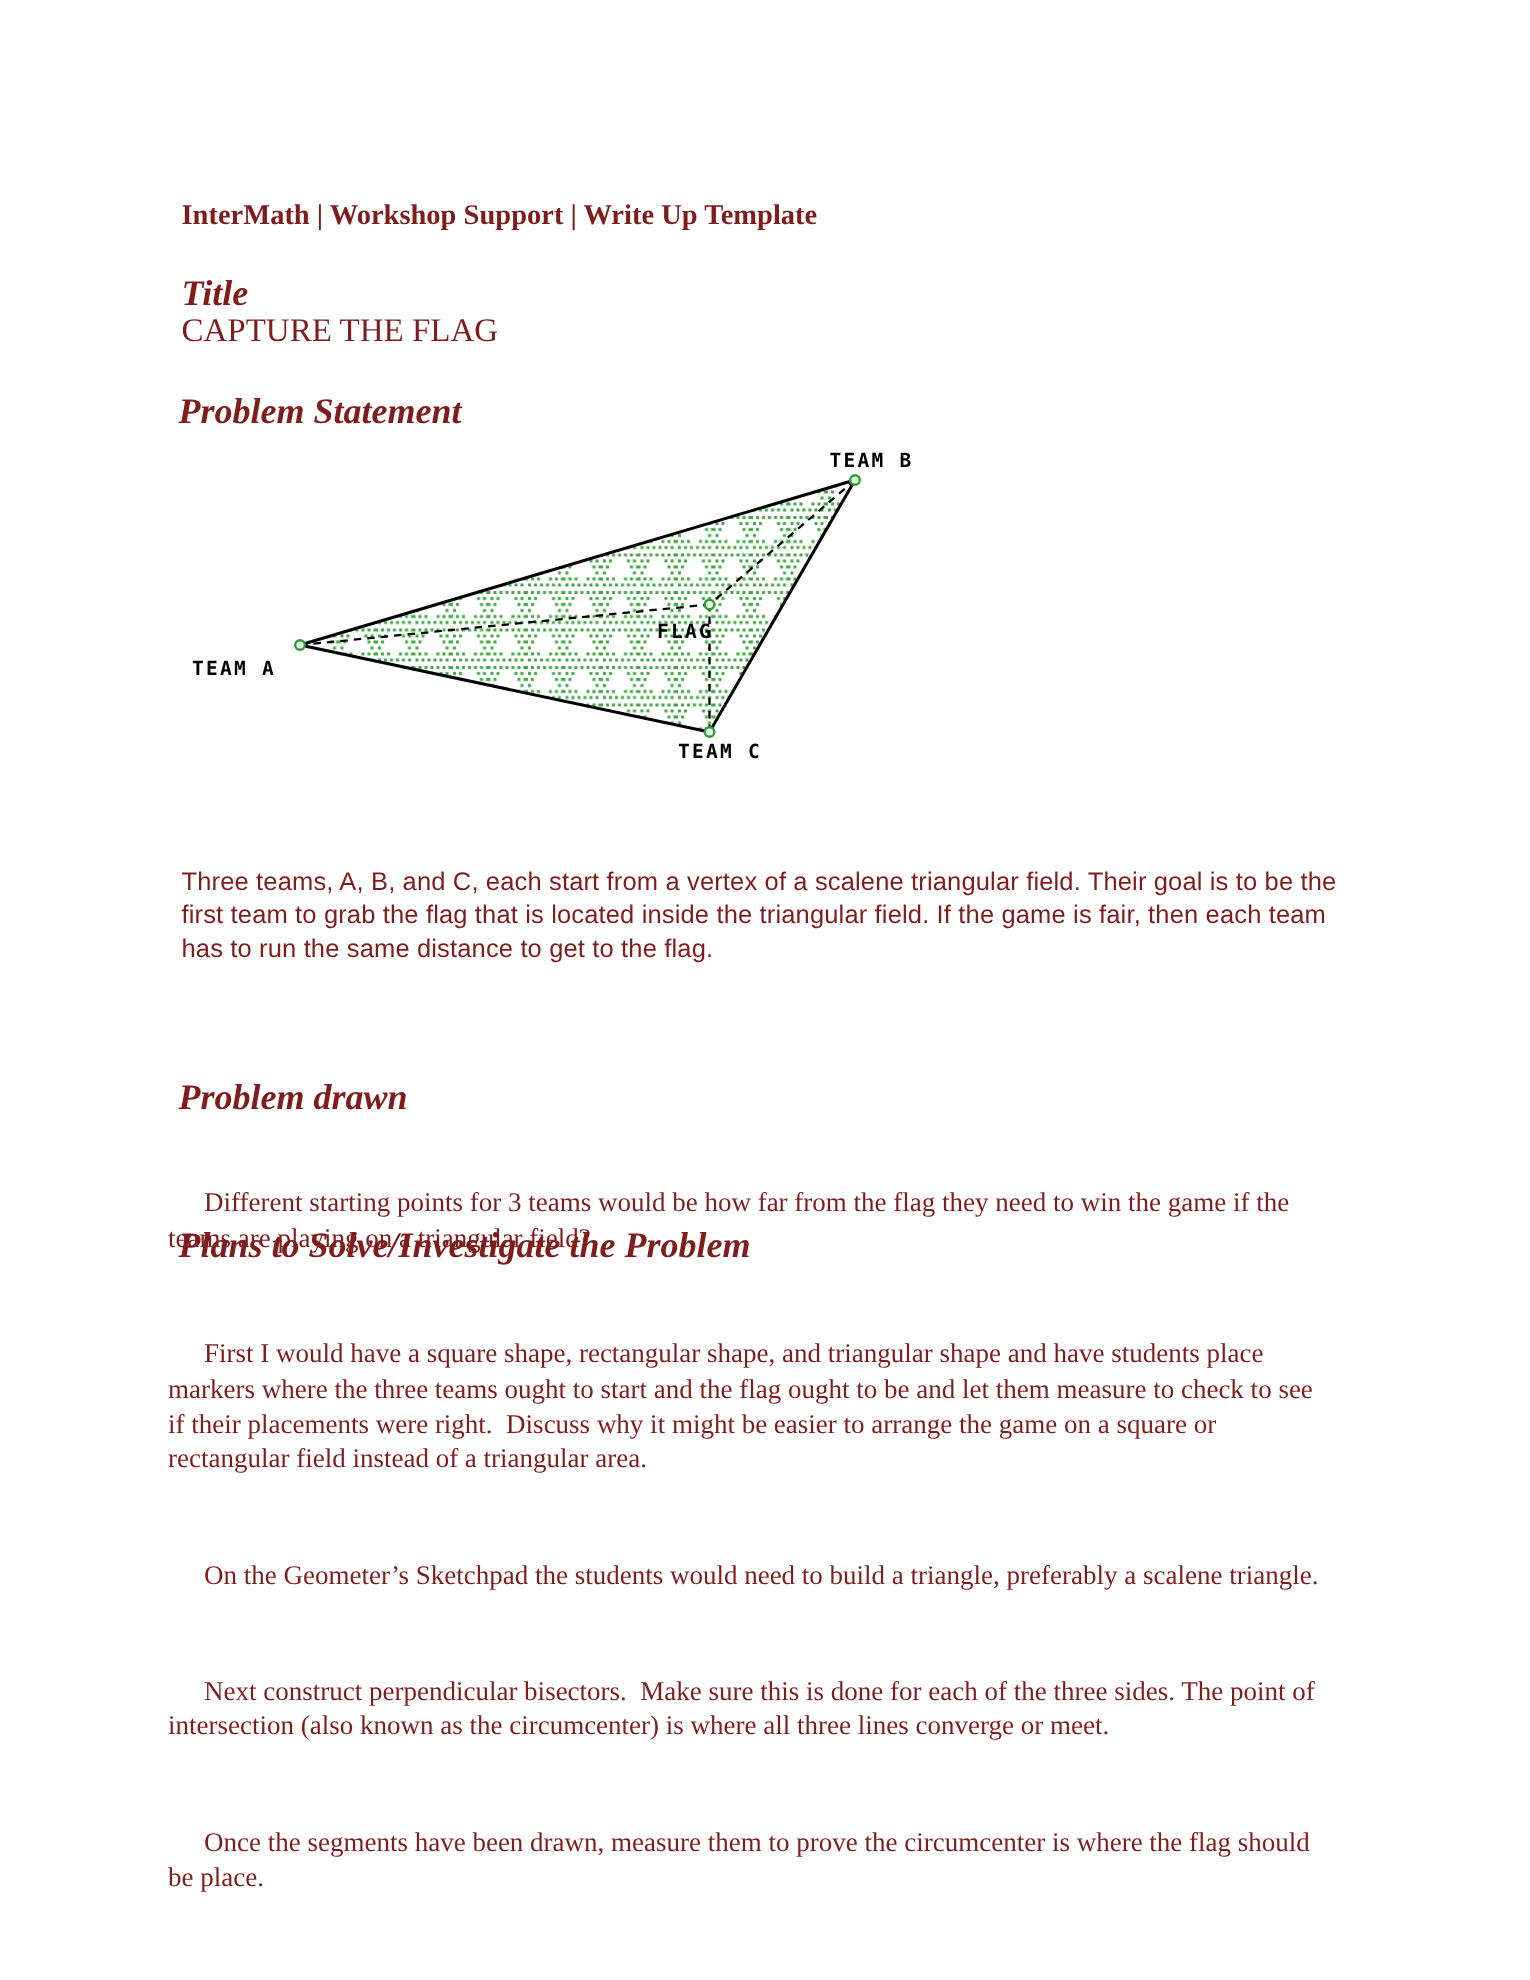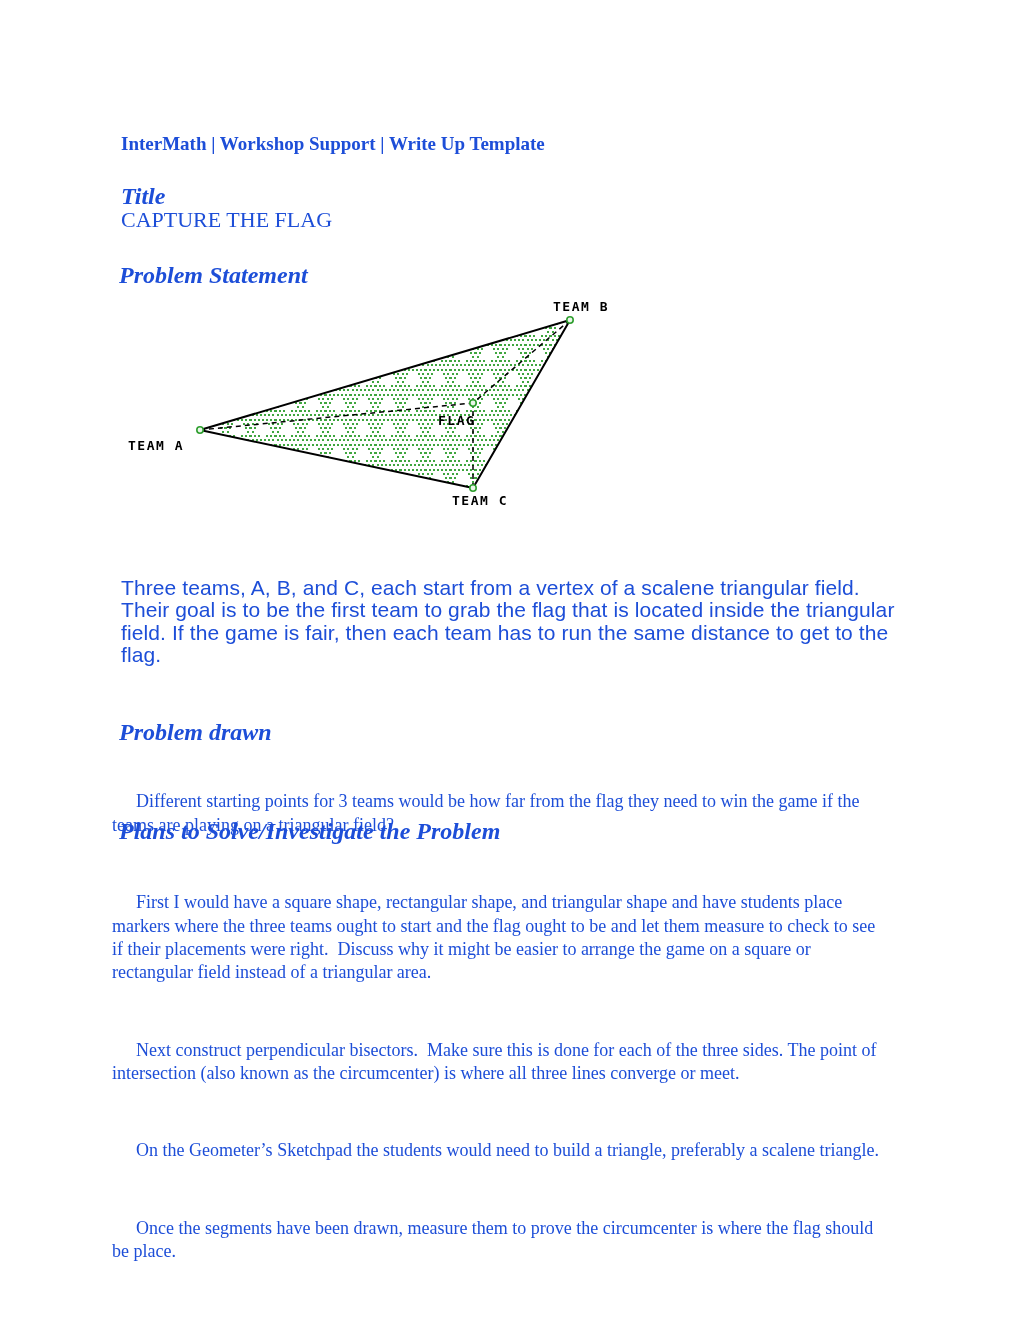--- a/index.html
+++ b/index.html
@@ -1,37 +1,37 @@
 <!DOCTYPE html>
 <html><head>
 <meta charset="utf-8">
 <style>
   html,body{margin:0;padding:0;background:#ffffff;}
   .page{
     position:relative;
     width:1020px;height:1320px;
     background:#ffffff;
-    color:#1d4ed8;
+    color:#7f1d1d;
     font-family:"Liberation Serif",serif;
     overflow:hidden;
   }
   .abs{position:absolute;}
   .doc-header{
     left:121px;top:132px;
     font-weight:bold;font-size:19px;line-height:23px;
   }
   .h-bi{font-weight:bold;font-style:italic;font-size:24px;line-height:23px;left:119px;}
   #title-head{top:185px;left:121px;}
   #title-body{top:208px;left:121px;font-size:22px;line-height:23px;text-align:center;}
   #ps-head{top:264px;}
   #figure-wrap{left:125px;top:292px;width:545px;height:228px;}
   .sans-block{
     left:121px;top:532px;width:788px;
     font-family:"Liberation Sans",sans-serif;
-    font-size:21px;line-height:22.4px;
+    font-size:17px;line-height:22.4px;
     letter-spacing:0.1px;
     white-space:pre-wrap;
   }
   .sans-block p{margin:0 0 13px 0;}
   #setup-head{top:721px;}
   .serif-block{
     left:112px;width:778px;
     font-size:18px;line-height:23.2px;
     white-space:pre-wrap;
   }
@@ -136,18 +136,18 @@
   <div class="abs h-bi" id="setup-head">Problem drawn</div>
 
   <div class="abs serif-block" id="setup-para">
     <p>Different starting points for 3 teams would be how far from the flag they need to win the game if the teams are playing on a triangular field?</p>
   </div>
 
   <div class="abs h-bi" id="plans-head">Plans to Solve/Investigate the Problem</div>
 
   <div class="abs serif-block" id="plans-block">
     <p>First I would have a square shape, rectangular shape, and triangular shape and have students place markers where the three teams ought to start and the flag ought to be and let them measure to check to see if their placements were right.  Discuss why it might be easier to arrange the game on a square or rectangular field instead of a triangular area.</p>
+    <p>On the Geometer’s Sketchpad the students would need to build a triangle, preferably a scalene triangle.</p>
     <p>Next construct perpendicular bisectors.  Make sure this is done for each of the three sides. The point of intersection (also known as the circumcenter) is where all three lines converge or meet.</p>
-    <p>On the Geometer’s Sketchpad the students would need to build a triangle, preferably a scalene triangle.</p>
     <p>Once the segments have been drawn, measure them to prove the circumcenter is where the flag should be place.</p>
   </div>
 
 </div>
 
 </body></html>

